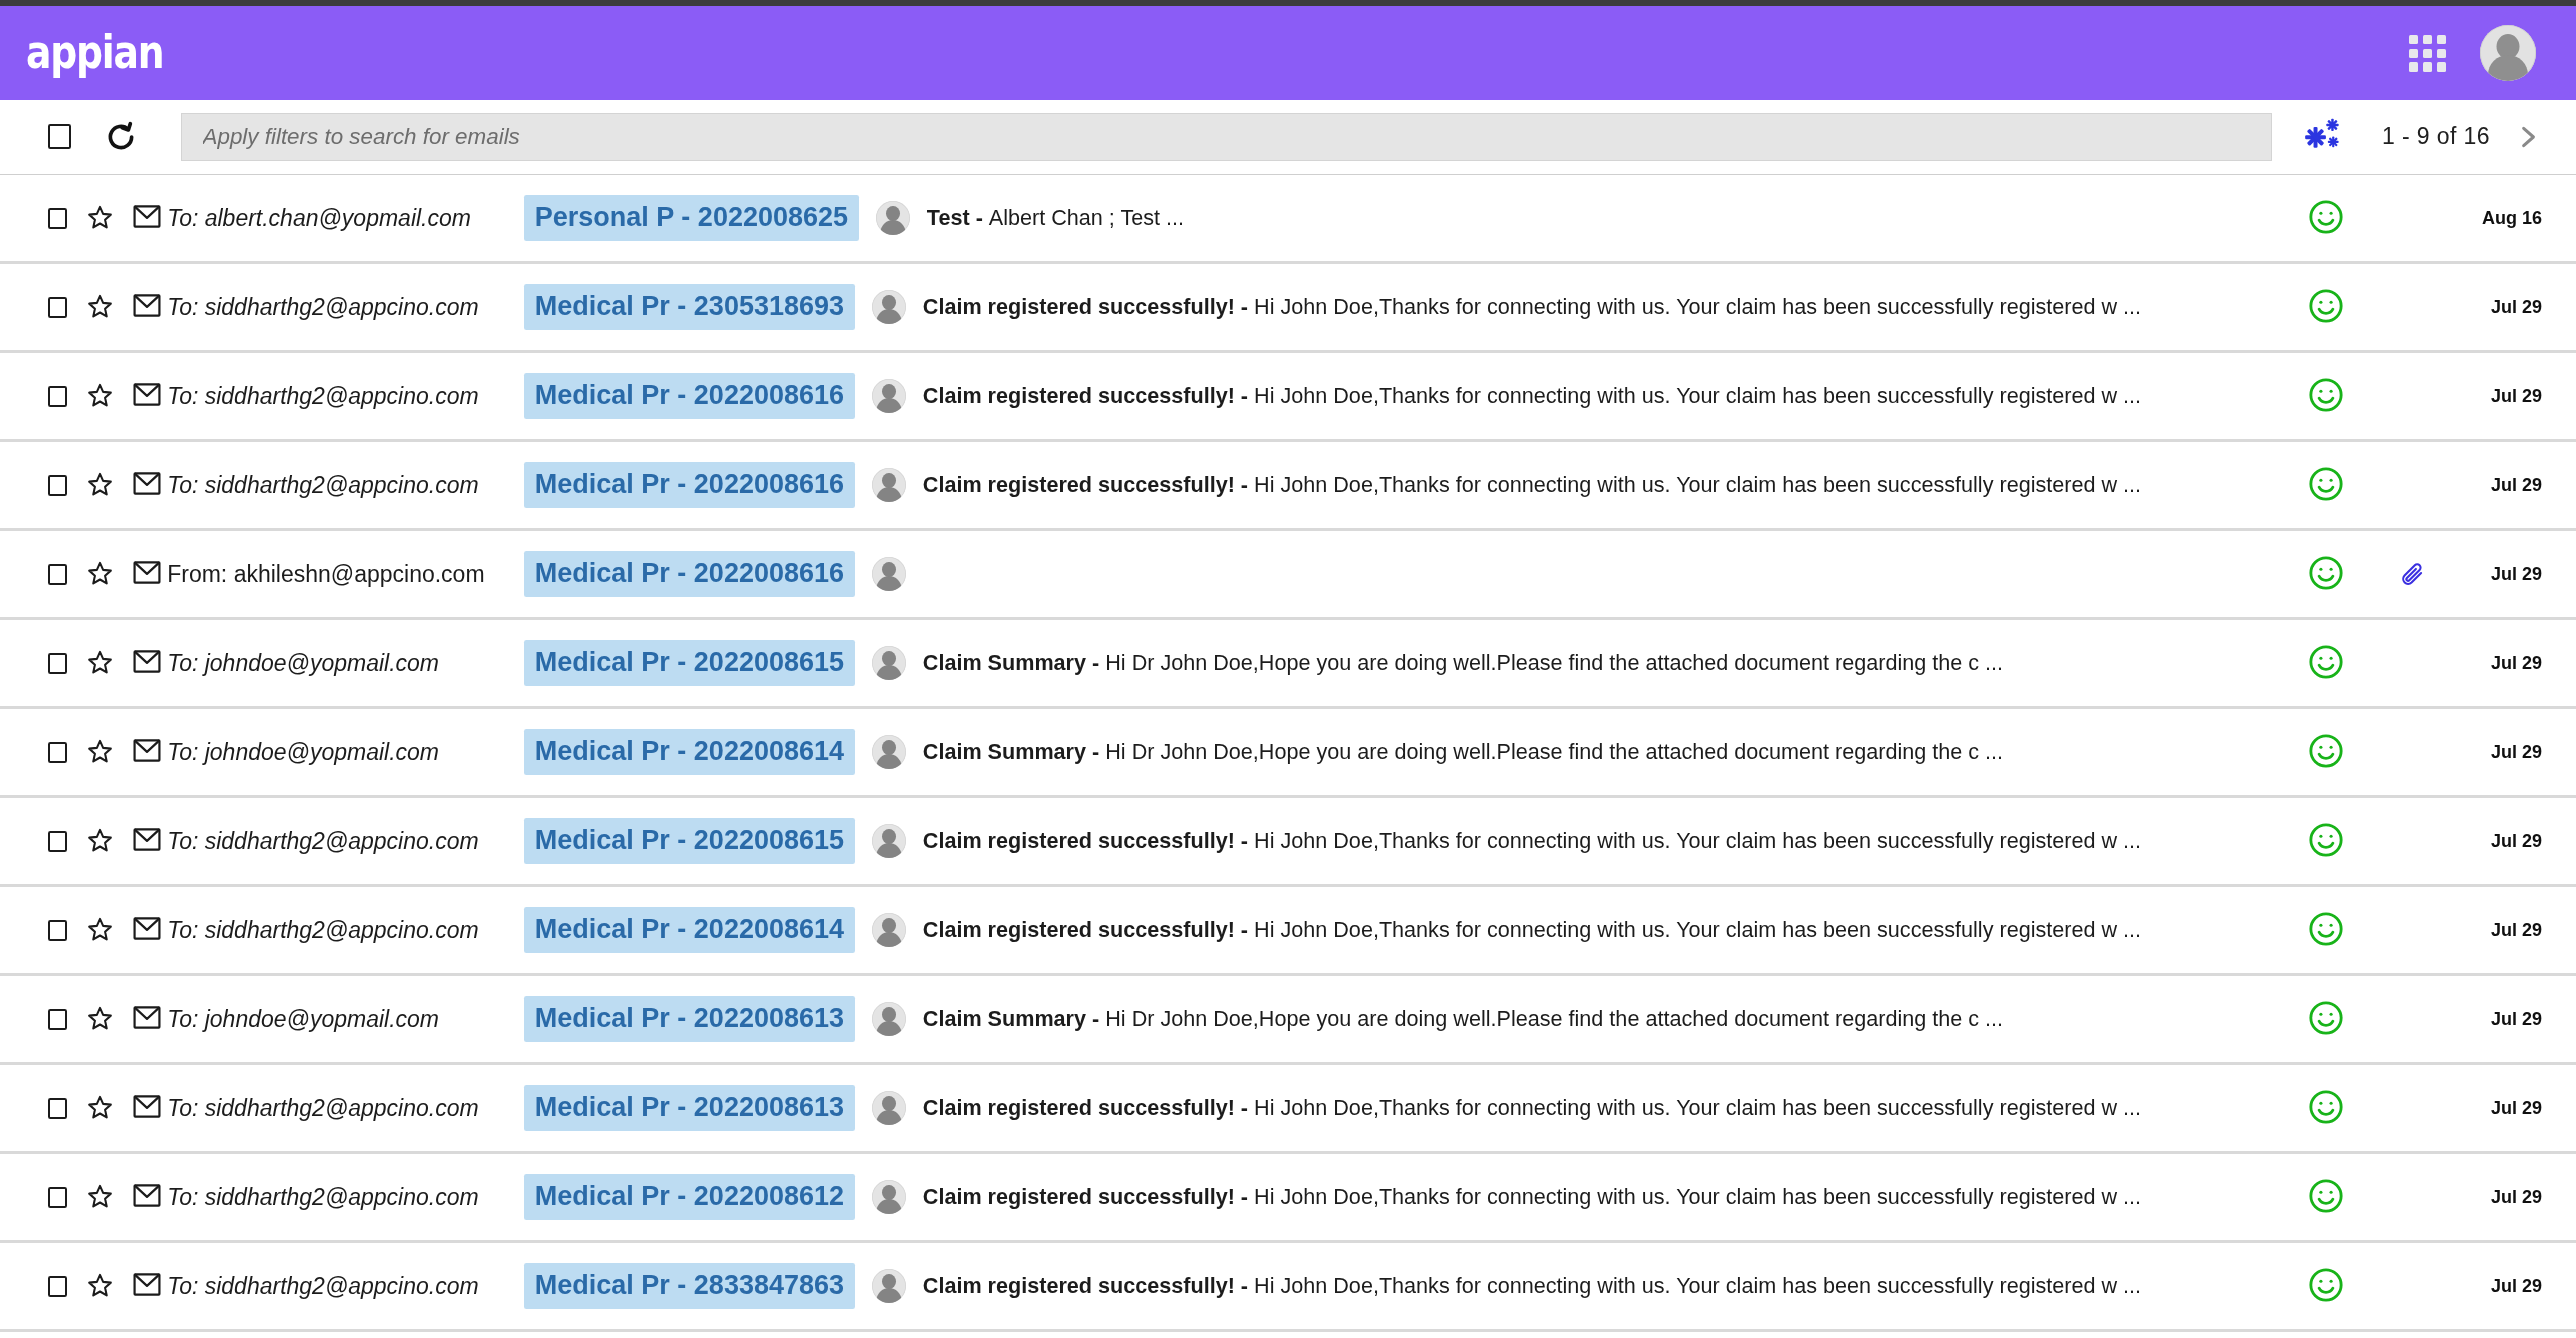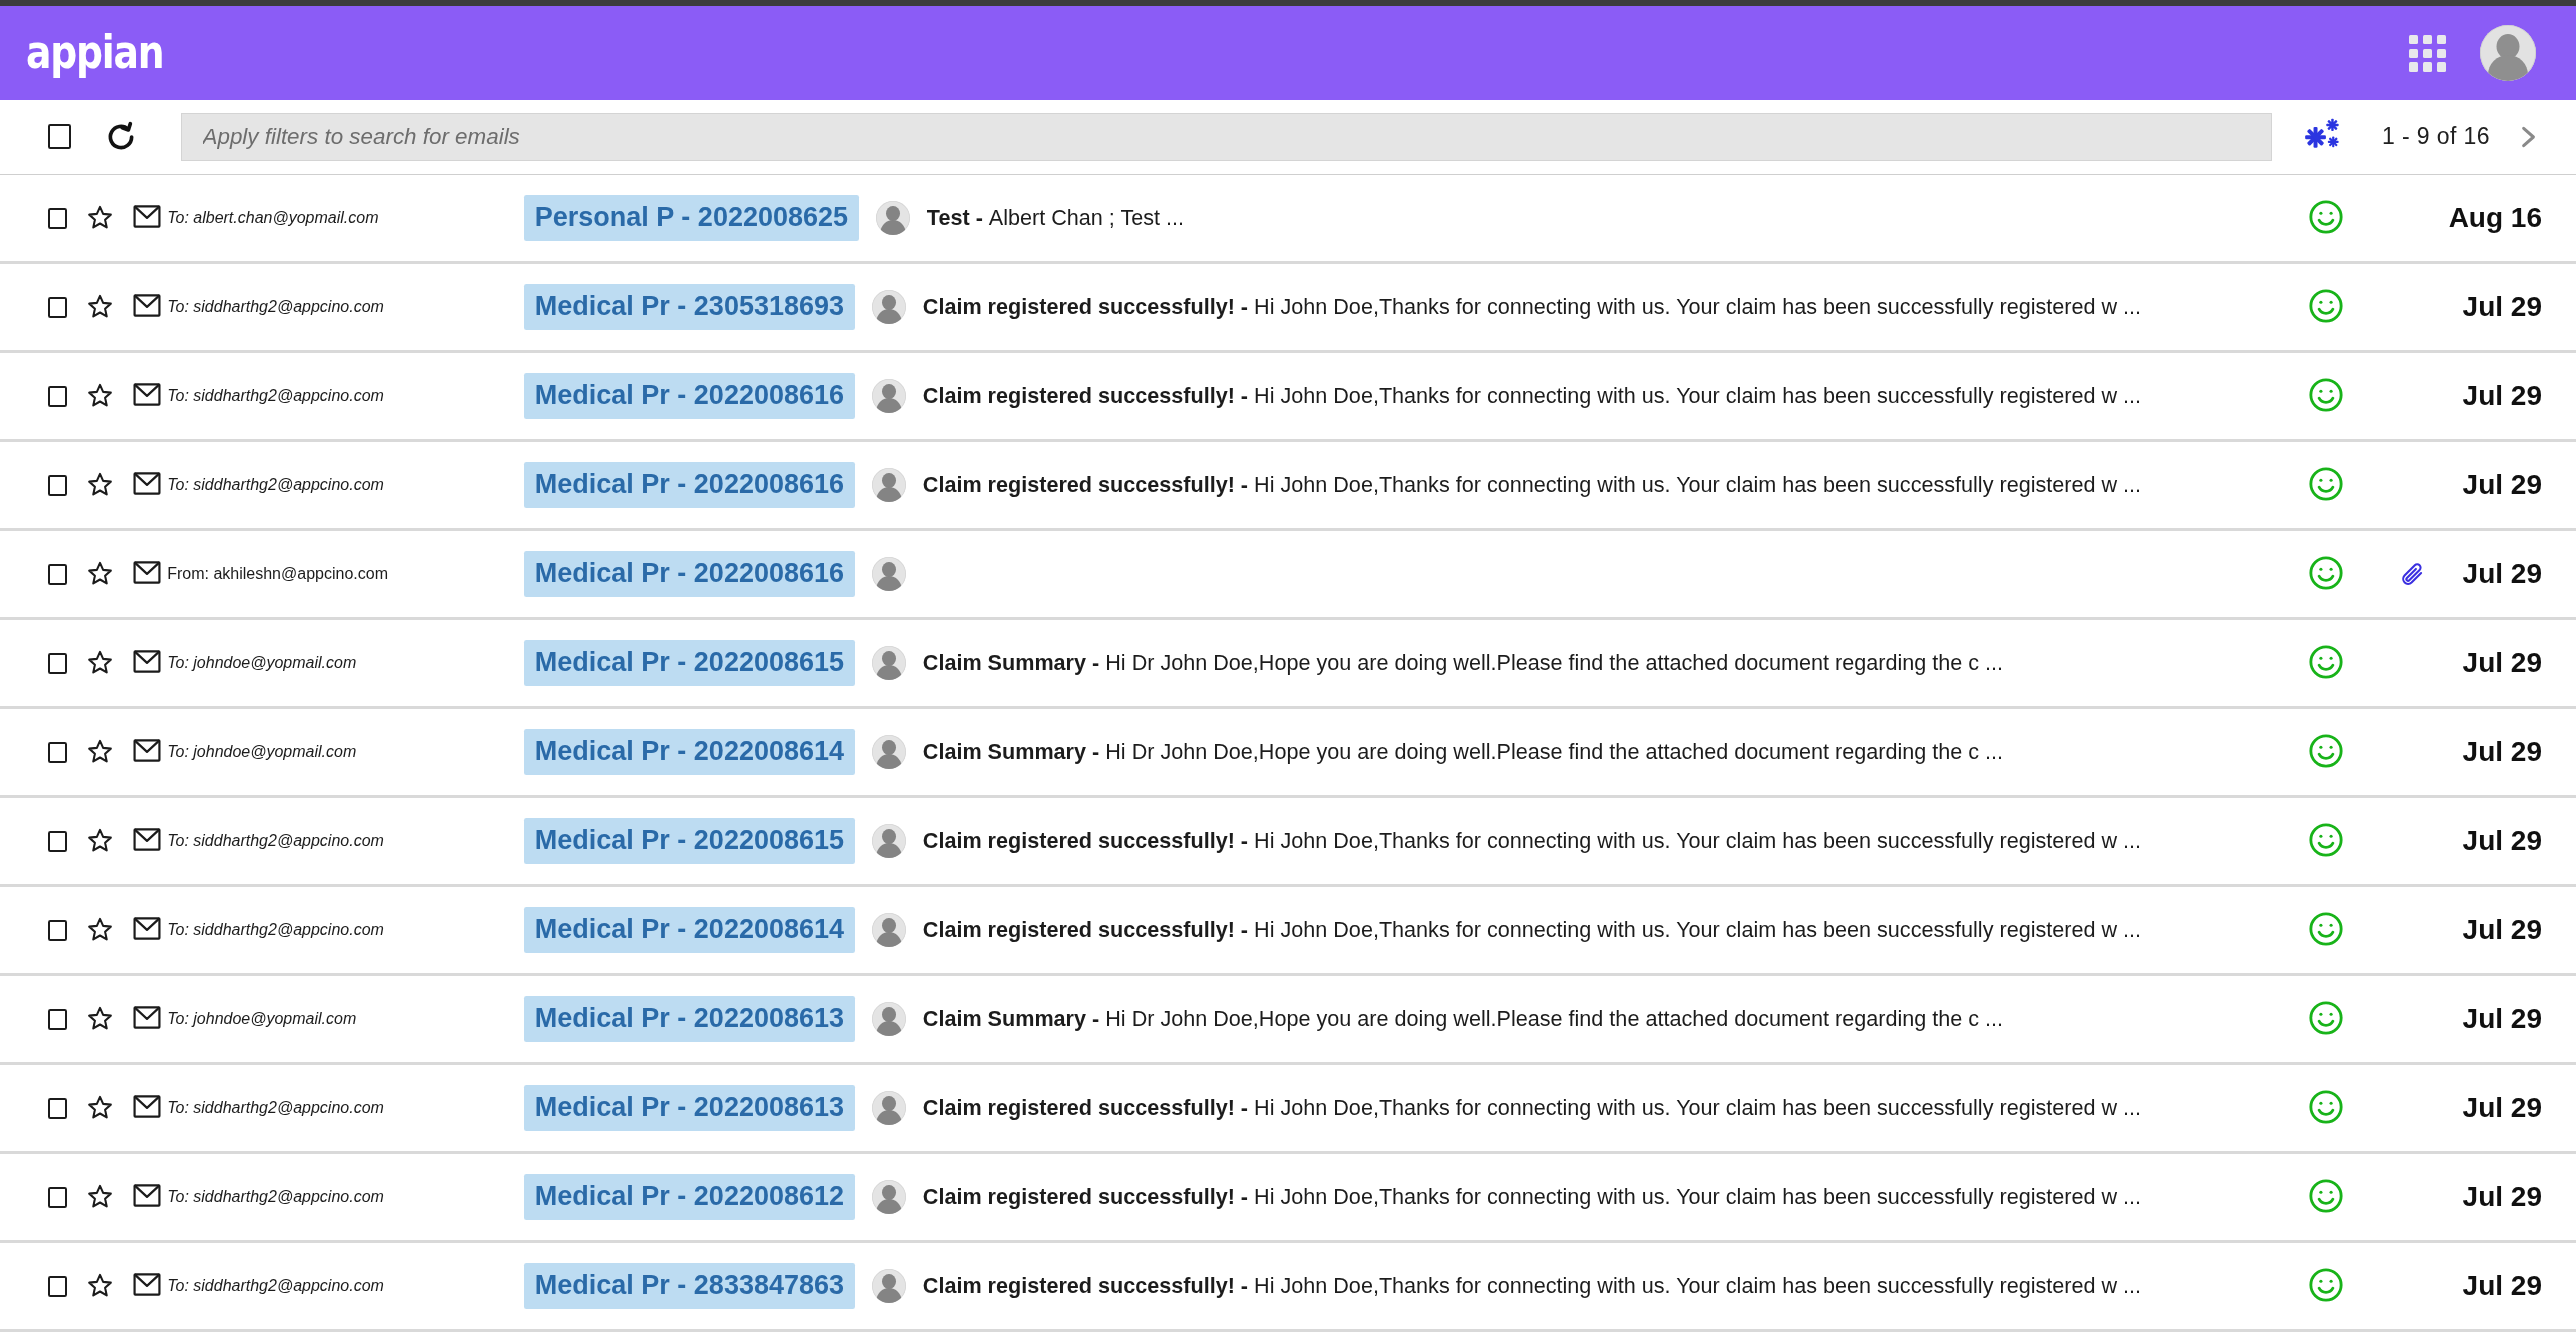--- a/index.html
+++ b/index.html
@@ -214,21 +214,21 @@
     border-radius: 2.3px;
     background: #fff;
     flex: none;
     cursor: pointer;
   }
   .star-ic, .env-ic { flex: none; cursor: pointer; }
 
   .addr {
     flex: none;
     width: 363px;
-    font-size: 16px;
+    font-size: 23px;
     color: #1c1c1c;
     font-style: italic;
     padding-left: 6.2px;
     white-space: nowrap;
     overflow: hidden;
   }
   .addr.from { font-style: normal; }
 
   .tag {
     flex: none;
@@ -294,21 +294,21 @@
   }
   .smiley { flex: none; cursor: pointer; }
   .clip-slot {
     width: 56px;
     display: flex;
     align-items: center;
     justify-content: center;
     flex: none;
   }
   .date {
-    font-size: 28px;
+    font-size: 18px;
     font-weight: 700;
     color: #101010;
     white-space: nowrap;
     text-align: right;
     width: 102px;
     flex: none;
   }
   .spacer-gap { width: 40px; flex: none; }
 </style>
 </head>

